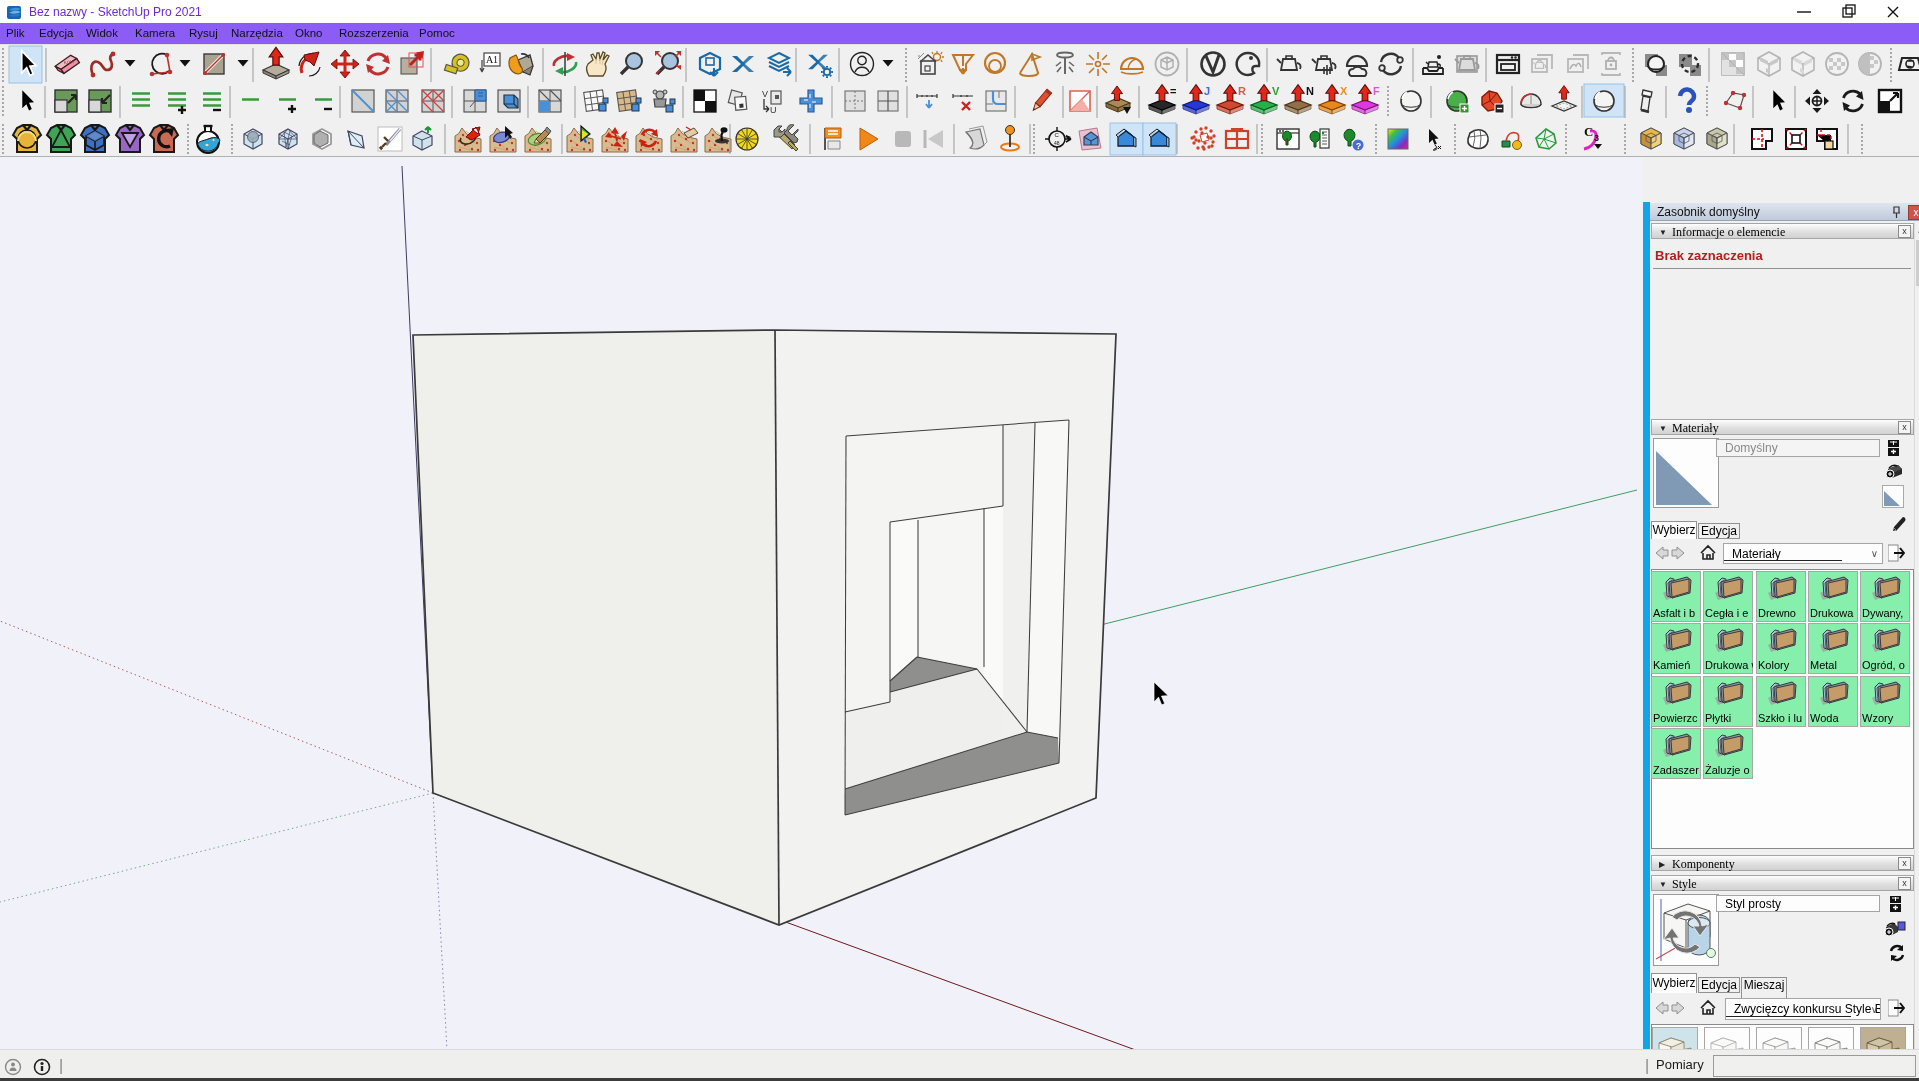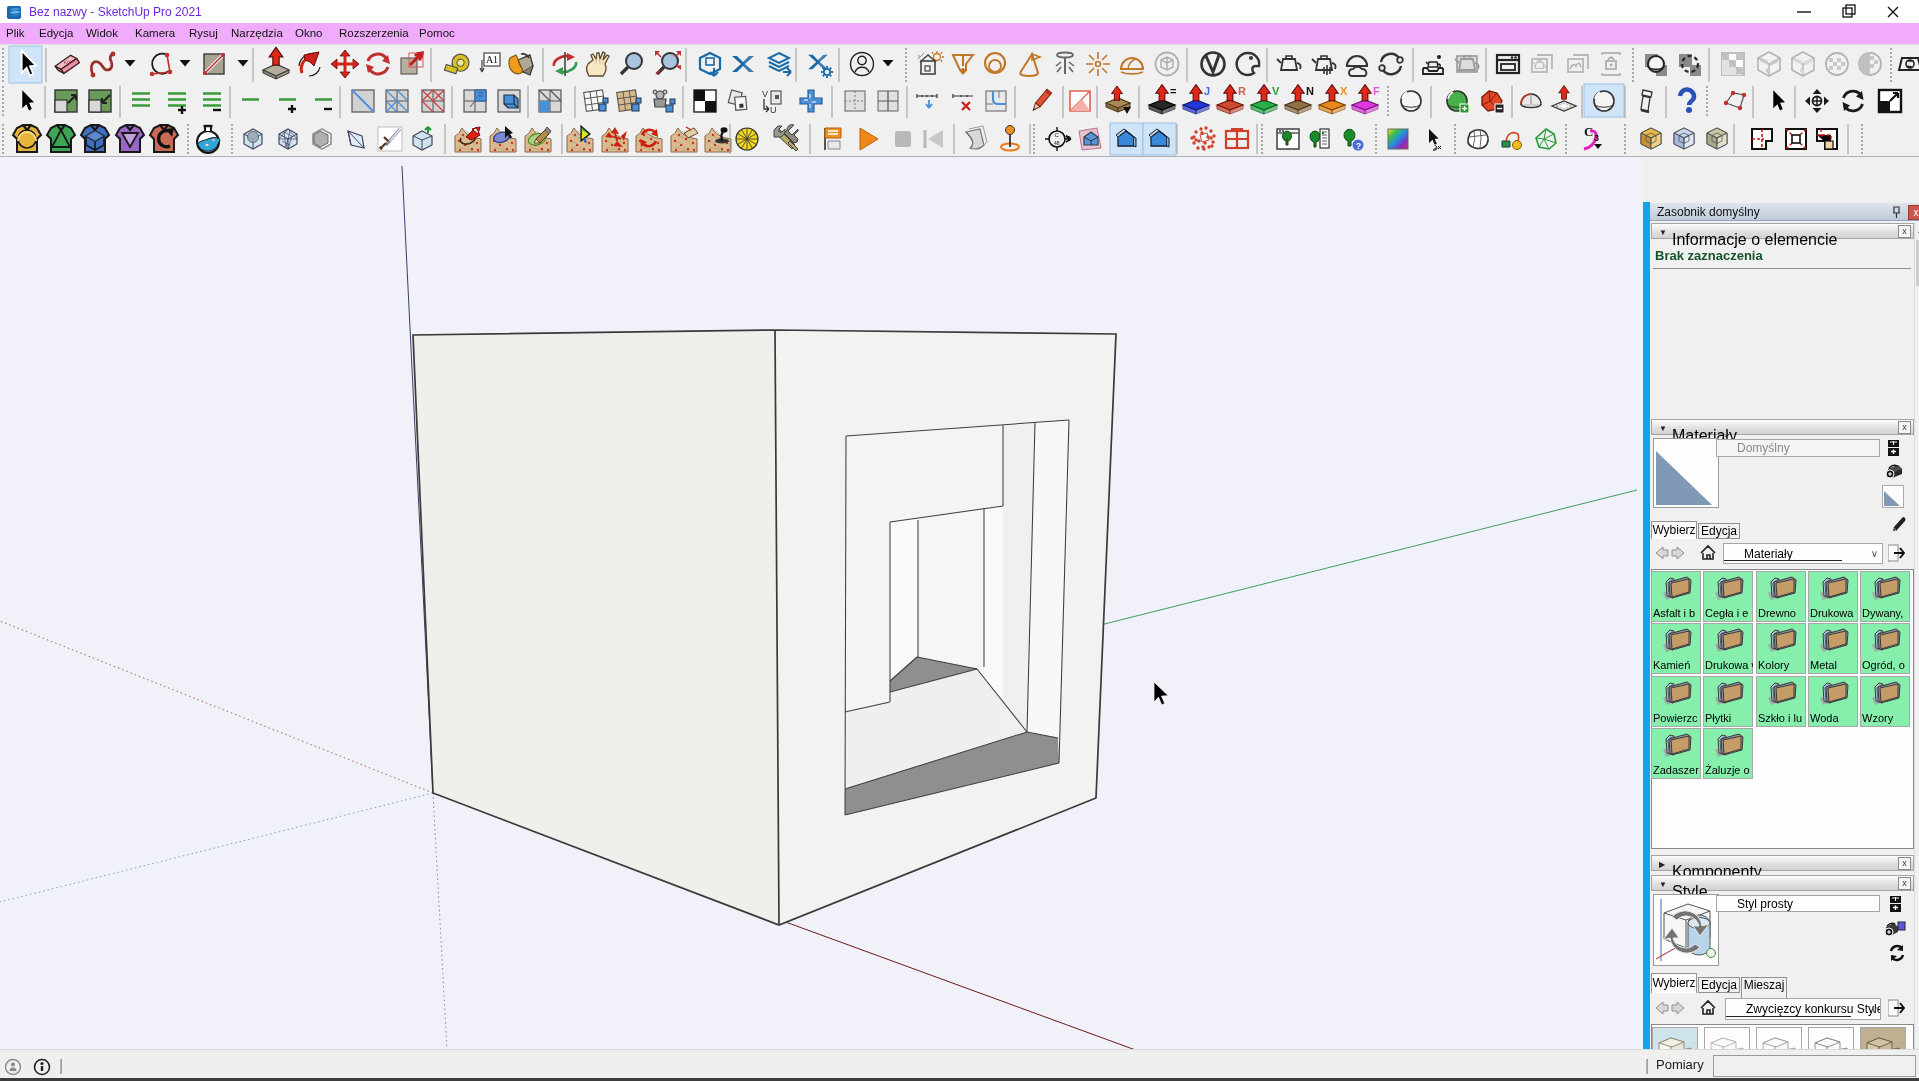--- a/index.html
+++ b/index.html
@@ -1,33 +1,33 @@
 <!DOCTYPE html>
 <html><head><meta charset="utf-8">
 <style>
 *{margin:0;padding:0;box-sizing:border-box;}
 html,body{width:1919px;height:1081px;overflow:hidden;font-family:"Liberation Sans",sans-serif;background:#F0F0F0;}
 .abs{position:absolute;}
 #titlebar{left:0;top:0;width:1919px;height:23px;background:#FFFFFF;}
 #title{left:29px;top:5px;font-size:12px;color:#6d28d9;}
-#menubar{left:0;top:23px;width:1919px;height:21px;background:#f0abfc;}
+#menubar{left:0;top:23px;width:1919px;height:21px;background:#8b5cf6;}
 .menu{position:absolute;top:4px;font-size:11.5px;color:#111;}
 #toolbars{left:0;top:44px;width:1919px;height:113px;background:#F0F0F0;}
 #viewport{left:0;top:157px;width:1643px;height:894px;background:#F1F1F9;}
 #panel{left:1643px;top:157px;width:276px;height:895px;background:#F0F0F0;border-left:7px solid #0ea5e9;margin-top:45px;}
 #statusbar{left:0;top:1049px;width:1919px;height:32px;background:#EFEFEE;border-top:1px solid #d9d9d9;}
 .hdr{position:absolute;left:1px;height:16px;right:12px;background:linear-gradient(#fdfdfd,#dedede 60%,#d2d2d2);border:1px solid #a5a5a5;font-size:12px;color:#000;}
 .hdr .tri{position:absolute;left:7px;top:4px;font-size:8px;color:#222;}
-.hdr .lbl{position:absolute;left:20px;top:7px;font-size:16px;}
+.hdr .lbl{position:absolute;left:20px;top:1px;font-size:12px;font-family:Liberation Serif, serif;}
 .hdr .x{position:absolute;right:2px;top:1px;width:13px;height:13px;border:1px solid #8a8a8a;background:#f4f4f4;font-size:9px;color:#333;text-align:center;line-height:11px;}
 .tab{position:absolute;font-size:12px;color:#000;border:1px solid #919191;background:#f0f0f0;text-align:center;}
 .tab.act{background:#fdfdfd;border-bottom:none;}
 .cell{position:absolute;width:50px;height:51px;background:#86efac;border:1px solid #a7a7a7;}
 .cell .lab{position:absolute;left:1px;bottom:2px;width:48px;overflow:hidden;white-space:nowrap;font-size:11px;color:#000;}
-.fld{position:absolute;border:1px solid #a5a5a5;background:#fdfdfd;font-size:12px;color:#000;padding-left:20px;overflow:hidden;}
+.fld{position:absolute;border:1px solid #a5a5a5;background:#fdfdfd;font-size:12px;color:#000;padding-left:8px;overflow:hidden;}
 </style></head><body>
 
 <div class="abs" id="titlebar">
  <svg class="abs" style="left:7px;top:3px" width="17" height="17">
   <rect x="0" y="3" width="14" height="13" rx="2" fill="#1866b0"></rect>
   <path d="M2 7 Q8 3 14 6 Q9 9 2 7Z" fill="#3c92d8"></path>
   <path d="M2 10 Q8 6 14 9 Q9 12 2 10Z" fill="#6db4e8"></path>
   <path d="M2 13 Q8 9 14 12 Q9 15 2 13Z" fill="#2a78c4"></path>
  </svg>
  <div class="abs" id="title">Bez nazwy - SketchUp Pro 2021</div>
@@ -1122,21 +1122,21 @@
     <div class="abs" style="left:264px;top:20px;width:11px;height:875px;background:#f0f0f0;border-left:1px solid #dcdcdc">
       <div class="abs" style="left:0;top:1px;width:11px;height:15px;background:#f0f0f0;color:#606060;font-size:8px;text-align:center;line-height:15px">▲</div>
       <div class="abs" style="left:1px;top:18px;width:9px;height:46px;background:#cdcdcd"></div>
       <div class="abs" style="left:0;top:857px;width:11px;height:17px;color:#606060;font-size:8px;text-align:center;line-height:17px">▼</div>
     </div>
     <div class="hdr" style="top:21px;width:263px;right:auto">
       <span class="tri">▼</span>
       <span class="lbl">Informacje o elemencie</span>
       <span class="x">x</span>
     </div>
-    <div class="abs" style="left:5px;top:46px;font-size:13px;font-weight:bold;color:#14532d">Brak zaznaczenia</div>
+    <div class="abs" style="left:5px;top:46px;font-size:13px;font-weight:bold;color:#b91c1c">Brak zaznaczenia</div>
     <div class="abs" style="left:3px;top:66px;width:258px;height:1px;background:#909090"></div>
     <div class="hdr" style="top:217px;width:263px;right:auto">
       <span class="tri">▼</span>
       <span class="lbl">Materiały</span>
       <span class="x">x</span>
     </div>
     <div class="abs" style="left:3px;top:236px;width:66px;height:70px;background:#fdfdfd;border:1px solid #9a9a9a">
       <svg class="abs" width="64" height="68">
         <polygon points="2,12 2,66 58,66" fill="#8099b4"></polygon>
       </svg>

